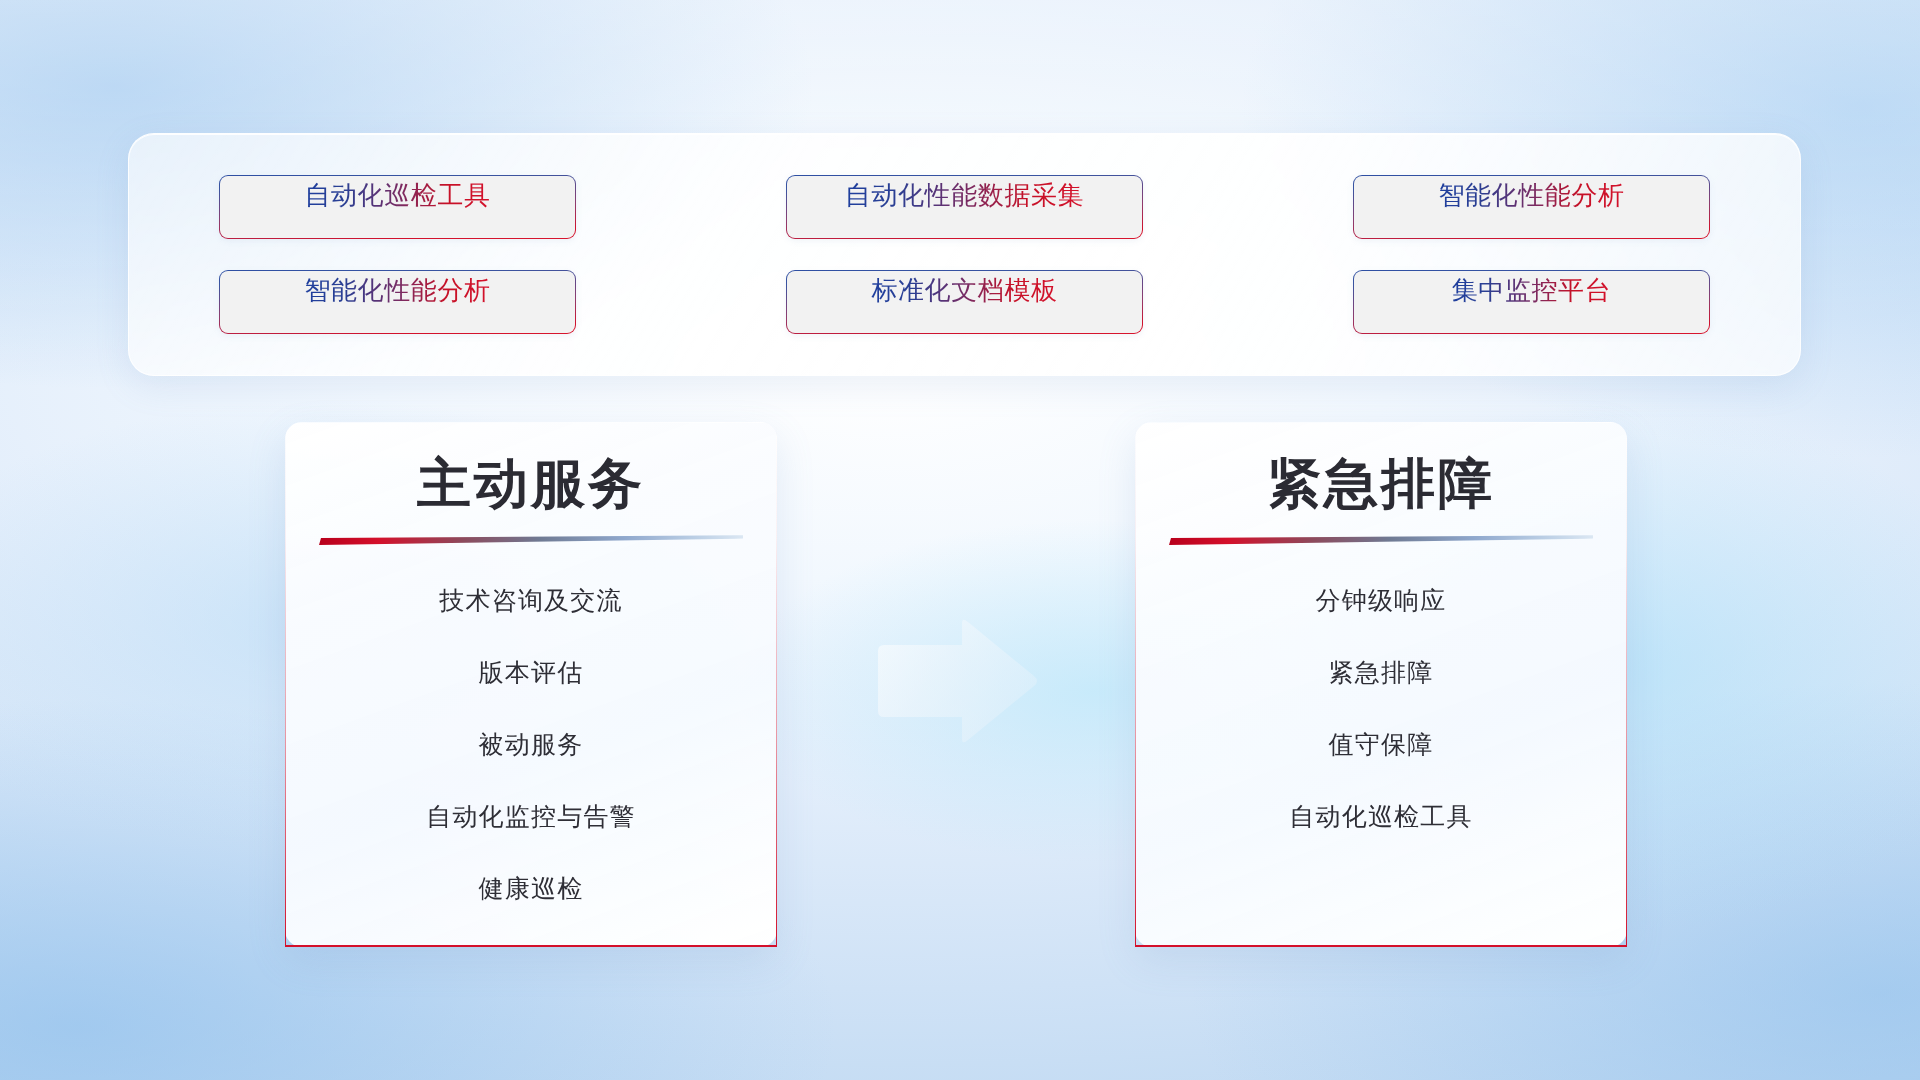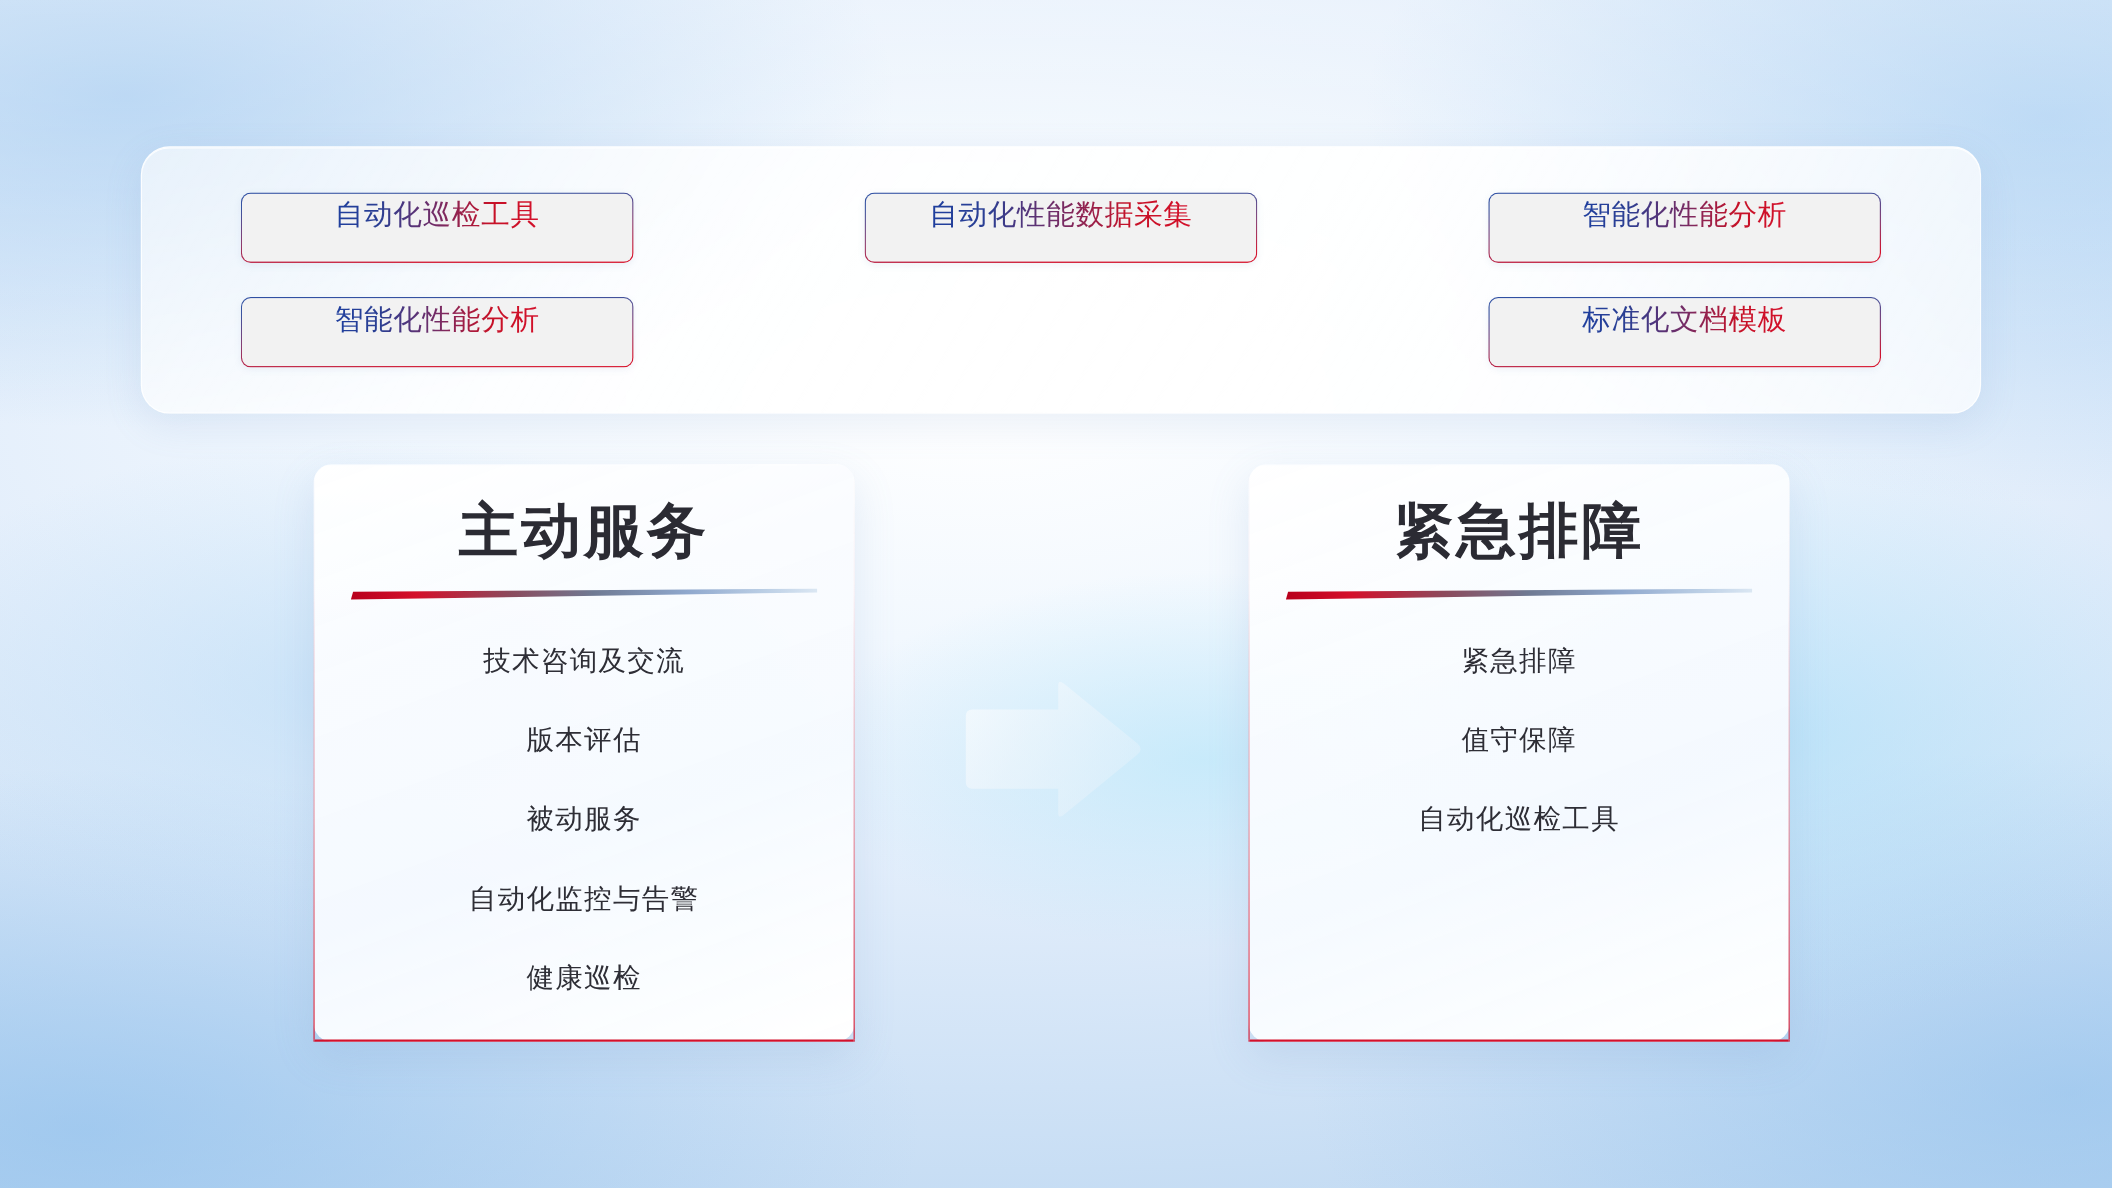--- a/index.html
+++ b/index.html
@@ -132,20 +132,23 @@
       <span class="pill-text">智能化性能分析</span>
     </div>
   </div>
 
   <div class="pill-row">
     <div class="pill">
       <span class="pill-text">智能化性能分析</span>
     </div>
     <div class="pill">
       <span class="pill-text">标准化文档模板</span>
+    </div>
+    <div class="pill">
+      <span class="pill-text">集中监控平台</span>
     </div>
   </div>
 
 </div>
 
 <div id="flow-arrow">
   <svg width="168" height="125" viewBox="0 0 168 125">
     <defs>
       <linearGradient id="arrGrad" x1="0" y1="0" x2="1" y2="0.5">
         <stop offset="0%" stop-color="#ffffff" stop-opacity="0.60"></stop>
@@ -195,18 +198,19 @@
           <stop offset="34%" stop-color="#8c4a5c"></stop>
           <stop offset="52%" stop-color="#6f7a93"></stop>
           <stop offset="72%" stop-color="#8fa8cd"></stop>
           <stop offset="88%" stop-color="#b9cde4"></stop>
           <stop offset="100%" stop-color="#dbe7f3"></stop>
         </linearGradient>
       </defs>
       <path d="M0,11 L2,4 L424,1.2 L424,4.6 Z" fill="url(#dvg2)"></path>
     </svg>
     <div class="card-list">
+      <div class="card-list-item">分钟级响应</div>
       <div class="card-list-item">紧急排障</div>
       <div class="card-list-item">值守保障</div>
       <div class="card-list-item">自动化巡检工具</div>
     </div>
   </div>
 </div>
 
 </body></html>

